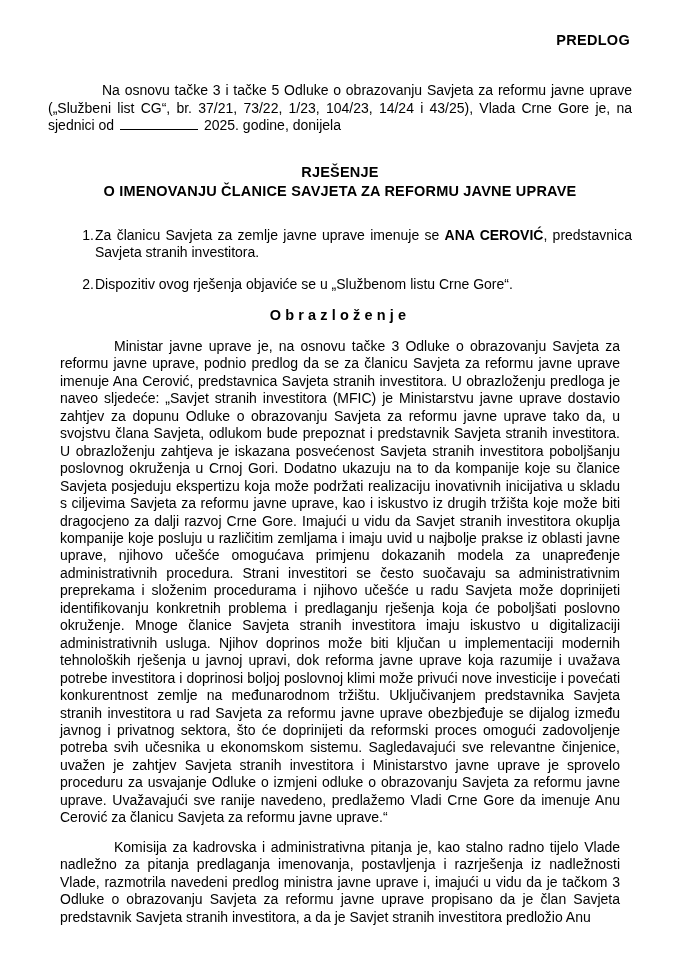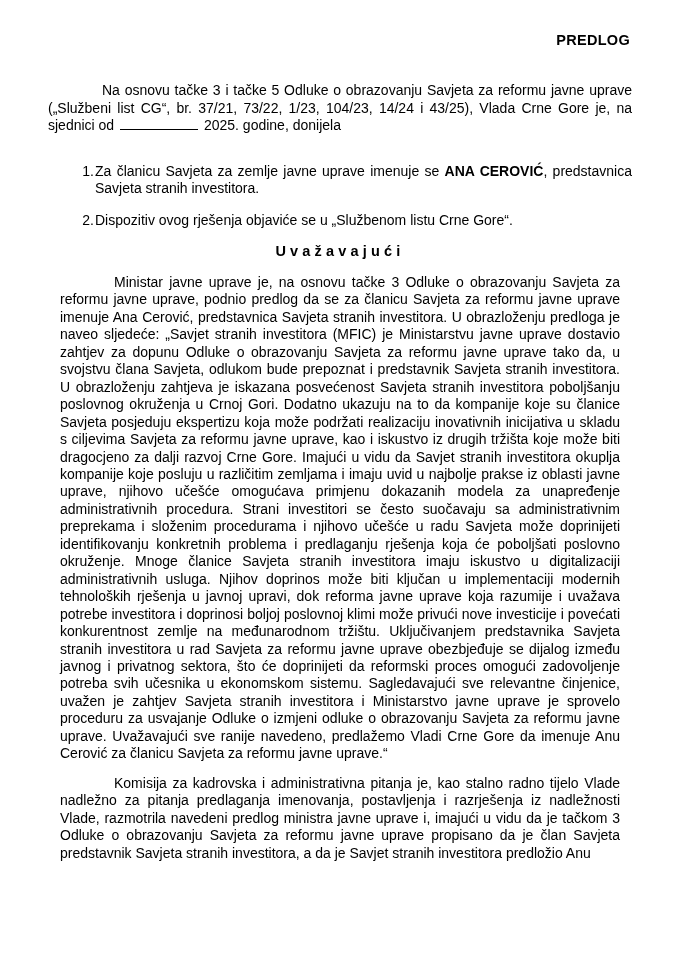--- a/index.html
+++ b/index.html
@@ -102,31 +102,33 @@
 </head>
 <body>
 
 <div class="page">
 
   <div class="predlog">PREDLOG</div>
 
   <div class="intro"><span>Na osnovu tačke 3 i tačke 5 Odluke o obrazovanju Savjeta za reformu javne uprave („Službeni list CG“, br. 37/21, 73/22, 1/23, 104/23, 14/24 i 43/25), Vlada Crne Gore je, na sjednici od </span><span class="blank"></span><span> 2025. godine, donijela</span></div>
 
   <div class="title-block">
+    <div>RJEŠENJE</div>
+    <div>O IMENOVANJU ČLANICE SAVJETA ZA REFORMU JAVNE UPRAVE</div>
   </div>
 
   <ol class="points">
     <li>
       <span class="num">1.</span><span>Za članicu Savjeta za zemlje javne uprave imenuje se </span><span class="bold">ANA CEROVIĆ</span><span>, predstavnica Savjeta stranih investitora.</span>
     </li>
     <li>
       <span class="num">2.</span><span>Dispozitiv ovog rješenja objaviće se u „Službenom listu Crne Gore“.</span>
     </li>
   </ol>
 
-  <div class="obraz">Uvažavajući</div>
+  <div class="obraz">Obrazloženje</div>
 
   <div class="body-text">
     <p>Ministar javne uprave je, na osnovu tačke 3 Odluke o obrazovanju Savjeta za reformu javne uprave, podnio predlog da se za članicu Savjeta za reformu javne uprave imenuje Ana Cerović, predstavnica Savjeta stranih investitora. U obrazloženju predloga je naveo sljedeće: „Savjet stranih investitora (MFIC) je Ministarstvu javne uprave dostavio zahtjev za dopunu Odluke o obrazovanju Savjeta za reformu javne uprave tako da, u svojstvu člana Savjeta, odlukom bude prepoznat i predstavnik Savjeta stranih investitora. U obrazloženju zahtjeva je iskazana posvećenost Savjeta stranih investitora poboljšanju poslovnog okruženja u Crnoj Gori. Dodatno ukazuju na to da kompanije koje su članice Savjeta posjeduju ekspertizu koja može podržati realizaciju inovativnih inicijativa u skladu s ciljevima Savjeta za reformu javne uprave, kao i iskustvo iz drugih tržišta koje može biti dragocjeno za dalji razvoj Crne Gore. Imajući u vidu da Savjet stranih investitora okuplja kompanije koje posluju u različitim zemljama i imaju uvid u najbolje prakse iz oblasti javne uprave, njihovo učešće omogućava primjenu dokazanih modela za unapređenje administrativnih procedura. Strani investitori se često suočavaju sa administrativnim preprekama i složenim procedurama i njihovo učešće u radu Savjeta može doprinijeti identifikovanju konkretnih problema i predlaganju rješenja koja će poboljšati poslovno okruženje. Mnoge članice Savjeta stranih investitora imaju iskustvo u digitalizaciji administrativnih usluga. Njihov doprinos može biti ključan u implementaciji modernih tehnoloških rješenja u javnoj upravi, dok reforma javne uprave koja razumije i uvažava potrebe investitora i doprinosi boljoj poslovnoj klimi može privući nove investicije i povećati konkurentnost zemlje na međunarodnom tržištu. Uključivanjem predstavnika Savjeta stranih investitora u rad Savjeta za reformu javne uprave obezbjeđuje se dijalog između javnog i privatnog sektora, što će doprinijeti da reformski proces omogući zadovoljenje potreba svih učesnika u ekonomskom sistemu. Sagledavajući sve relevantne činjenice, uvažen je zahtjev Savjeta stranih investitora i Ministarstvo javne uprave je sprovelo proceduru za usvajanje Odluke o izmjeni odluke o obrazovanju Savjeta za reformu javne uprave. Uvažavajući sve ranije navedeno, predlažemo Vladi Crne Gore da imenuje Anu Cerović za članicu Savjeta za reformu javne uprave.“</p>
     <p>Komisija za kadrovska i administrativna pitanja je, kao stalno radno tijelo Vlade nadležno za pitanja predlaganja imenovanja, postavljenja i razrješenja iz nadležnosti Vlade, razmotrila navedeni predlog ministra javne uprave i, imajući u vidu da je tačkom 3 Odluke o obrazovanju Savjeta za reformu javne uprave propisano da je član Savjeta predstavnik Savjeta stranih investitora, a da je Savjet stranih investitora predložio Anu</p>
   </div>
 
 </div>
 
 </body></html>

